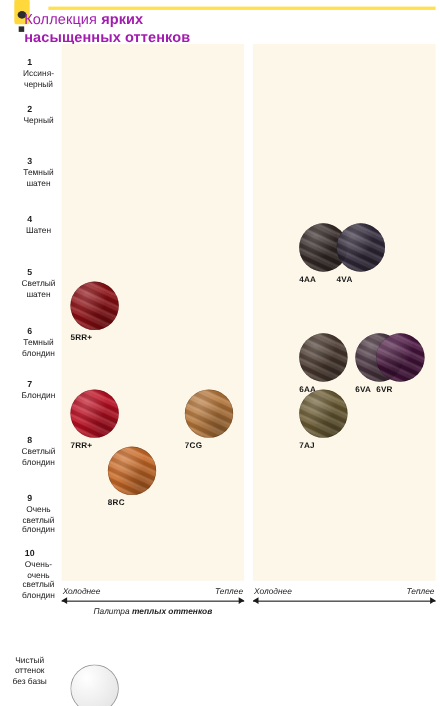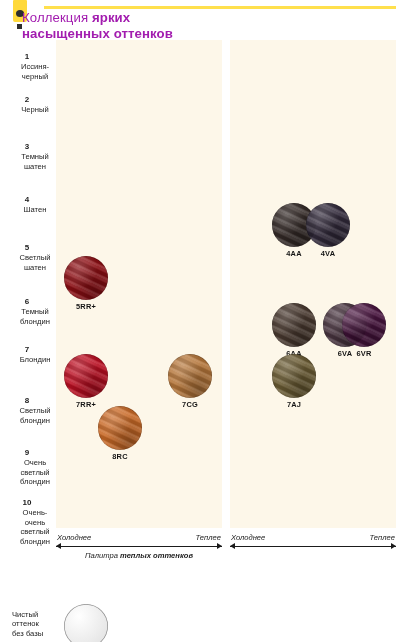--- a/index.html
+++ b/index.html
@@ -54,21 +54,20 @@
   .level{
     position:absolute;left:0;width:54px;text-align:center;
     font-size:7.6px;line-height:9.4px;color:#1b1b1b;
   }
   .level .num{display:block;font-weight:700;font-size:8px;margin-bottom:1px;}
   .level .nm{display:block;margin-left:16px;}
 
   
   .swatch{
     position:absolute;width:44px;
-    text-align:center;
   }
   .swatch .disc{
     width:44px;height:44px;border-radius:50%;
     position:relative;overflow:hidden;
     box-shadow:inset 0 0 0 .5px rgba(0,0,0,.28);
   }
   .swatch .disc::after{
     content:"";position:absolute;inset:0;
     background:repeating-linear-gradient(
       25deg,
@@ -115,22 +114,22 @@
   .axis .ar.r{right:0;border-left:5px solid #1b1b1b;}
   .axis .cap{
     position:absolute;left:0;top:18px;width:100%;
     text-align:center;font-size:7.6px;line-height:9.6px;color:#1b1b1b;
   }
   .axis .cap b{font-weight:700;}
 
   
   #clear-row{position:absolute;left:0;top:588px;width:160px;height:54px;}
   #clear-label{
-    position:absolute;left:0;top:22px;width:54px;
-    font-size:7.6px;line-height:9.4px;color:#1b1b1b;padding-left:12px;
+    position:absolute;left:0;top:8px;width:54px;text-align:center;
+    font-size:7.6px;line-height:9.4px;color:#1b1b1b;
   }
   #clear-swatch{position:absolute;left:64px;top:16px;width:44px;text-align:right;font-style:italic;}
   #clear-swatch .disc{
     width:44px;height:44px;border-radius:50%;
     background:radial-gradient(ellipse at 34% 28%,#ffffff 0%,#ececec 58%,#dedede 100%);
     box-shadow:inset 0 0 0 .7px #8e8e8e;
   }
   #clear-swatch .code{
     display:block;margin-top:2px;font-size:7.6px;font-weight:700;color:#141414;
   }

